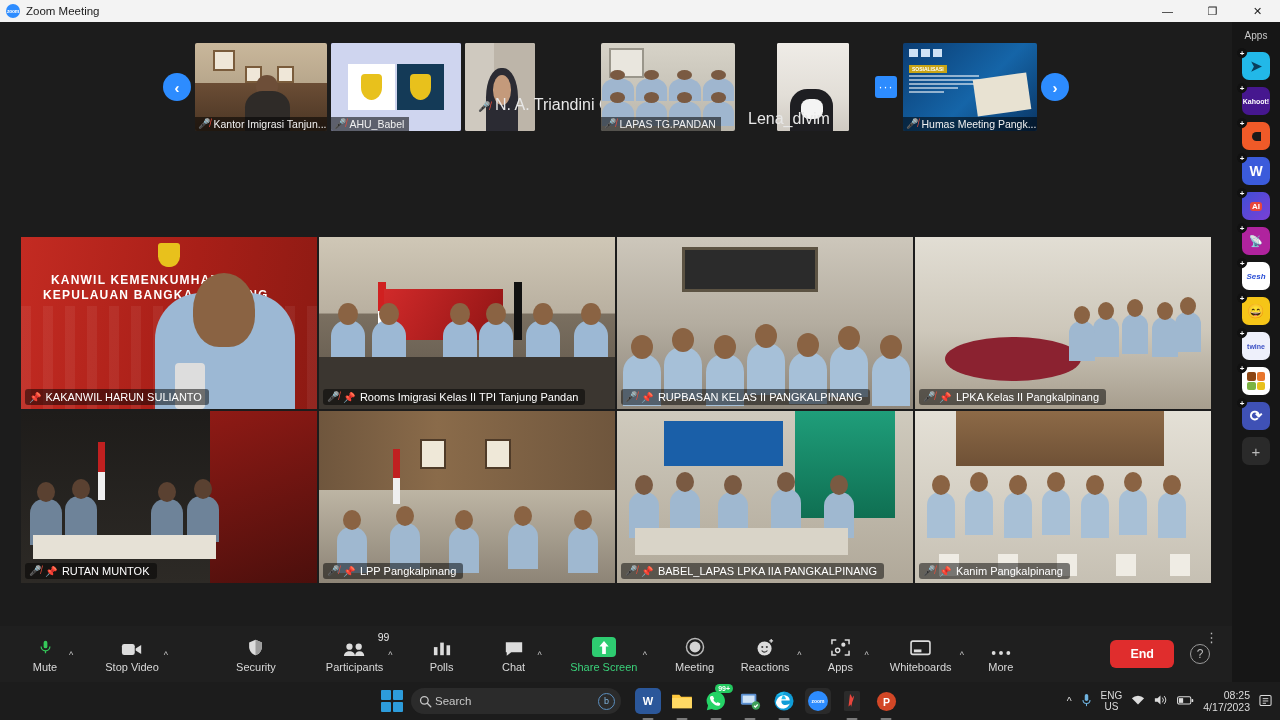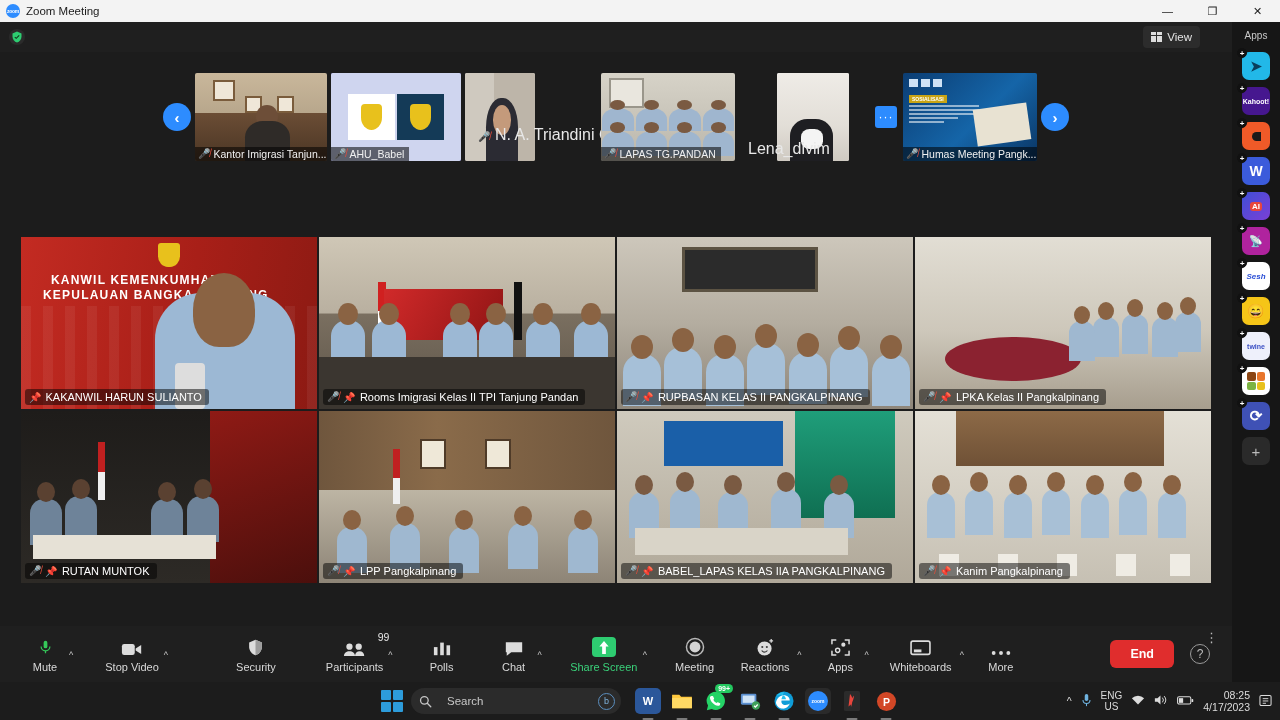--- a/index.html
+++ b/index.html
@@ -273,21 +273,21 @@
     position:absolute; left:0; bottom:0;
     width:1280px; height:38px;
     background:#1c1c1c;
     display:flex; align-items:center;
   }
   .tb-center { position:absolute; left:50%; transform:translateX(-50%); display:flex; align-items:center; gap:8px; }
   .tb-start { width:22px; height:22px; display:grid; grid-template-columns:1fr 1fr; grid-template-rows:1fr 1fr; gap:2px; }
   .tb-start i { background:#2d9cdb; display:block; border-radius:1px; }
   .tb-search {
     width:210px; height:26px; border-radius:13px; background:#2b2b2b;
-    display:flex; align-items:center; gap:15px; padding:0 8px; position:relative;
+    display:flex; align-items:center; gap:3px; padding:0 8px; position:relative;
   }
   .tb-search .txt { font-size:11.5px; color:#c7c7c7; }
   .tb-search .bing { position:absolute; right:6px; width:17px; height:17px; border-radius:50%; border:1px solid #5b8fbf; color:#7fb3dd; font-size:9px; display:flex; align-items:center; justify-content:center; }
   .tb-app { width:26px; height:26px; border-radius:5px; display:flex; align-items:center; justify-content:center; font-size:11px; font-weight:bold; color:#fff; position:relative; }
   .tb-app.running:after { content:''; position:absolute; bottom:-6px; left:50%; transform:translateX(-50%); width:11px; height:2.5px; border-radius:2px; background:#7b7b7b; }
   .tb-app.active { background:#2a2a2a; }
   .tb-app.active:after { background:#3ea1e0; width:14px; }
   .tb-badge { position:absolute; top:-4px; right:-4px; background:#24c860; color:#fff; font-size:7px; border-radius:7px; padding:1px 3px; font-weight:bold; }
   .tray { position:absolute; right:8px; display:flex; align-items:center; gap:9px; font-size:10.5px; color:#dcdcdc; }
   .tray .lang { line-height:11px; text-align:center; font-size:10px; }
@@ -301,37 +301,20 @@
   <span>Zoom Meeting</span>
   <div class="win-controls">
     <div class="win-btn">—</div>
     <div class="win-btn">❐</div>
     <div class="win-btn close">✕</div>
   </div>
 </div>
 
 <div class="zoom-window">
 
-  <div class="zoom-topbar">
-    <div class="shield-badge">
-      <svg viewBox="0 0 24 24">
-          <path d="M12 1 3 5v6c0 5.5 3.8 10.7 9 12 5.2-1.3 9-6.5 9-12V5l-9-4z" fill="#2ecc71"></path>
-          <path d="M10.3 16.2 6.8 12.7l1.4-1.4 2.1 2.1 5.4-5.4 1.4 1.4z" fill="#0d2b16"></path>
-        </svg>
-    </div>
-    <div class="view-btn">
-      <span class="grid-ic">
-          <i></i>
-          <i></i>
-          <i></i>
-          <i></i>
-        </span>
-      <span>View</span>
-    </div>
-  </div>
 
   <div class="filmstrip">
     <div class="nav-arrow">‹</div>
     <div class="strip-inner">
 
       <div class="thumb" style="width:132px">
         <div class="sc sc-office">
           <div class="pf" style="left:14%;top:8%;width:16%;height:24%"></div>
           <div class="pf" style="left:38%;top:26%;width:13%;height:20%"></div>
           <div class="pf" style="left:62%;top:26%;width:13%;height:20%"></div>
@@ -548,21 +531,21 @@
         <div class="pp" style="left:4%;bottom:26%"></div>
           <div class="pp" style="left:18%;bottom:28%"></div>
         <div class="pp" style="left:34%;bottom:26%"></div>
           <div class="pp" style="left:52%;bottom:28%"></div>
         <div class="pp" style="left:70%;bottom:26%"></div>
         <div class="tbl"></div>
       </div>
       <div class="nametag2">
         <span class="mic-muted">🎤̸</span>
         <span class="pin-ic">📌</span>
-        <span>BABEL_LAPAS KELAS IIA PANGKALPINANG</span>
+        <span>BABEL_LAPAS LPKA IIA PANGKALPINANG</span>
       </div>
     </div>
 
     <div class="tile">
       <div class="g-hall2">
         <div class="stage"></div>
         <div class="pp" style="left:4%;bottom:26%"></div>
           <div class="pp" style="left:17%;bottom:28%"></div>
         <div class="pp" style="left:30%;bottom:26%"></div>
           <div class="pp" style="left:43%;bottom:28%"></div>

